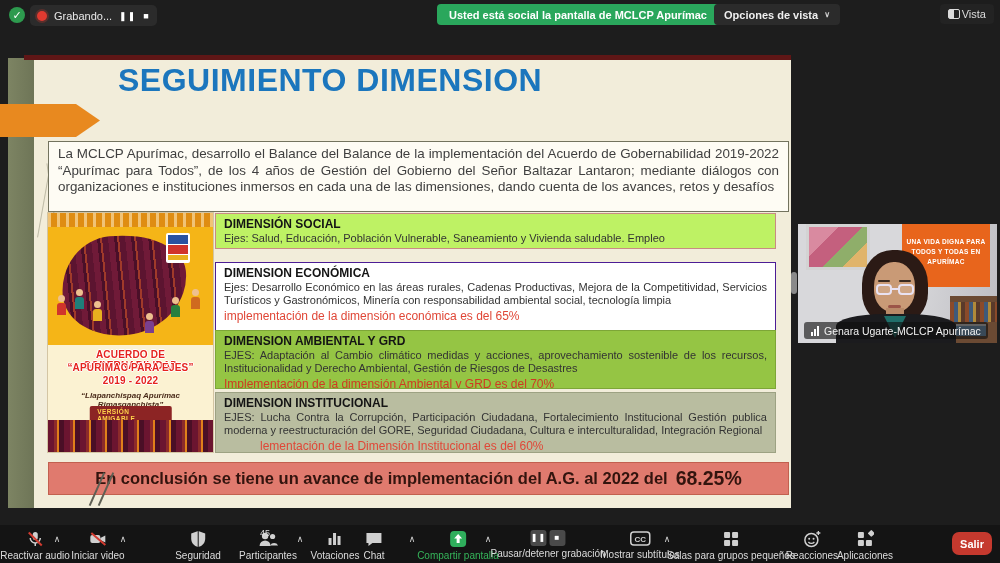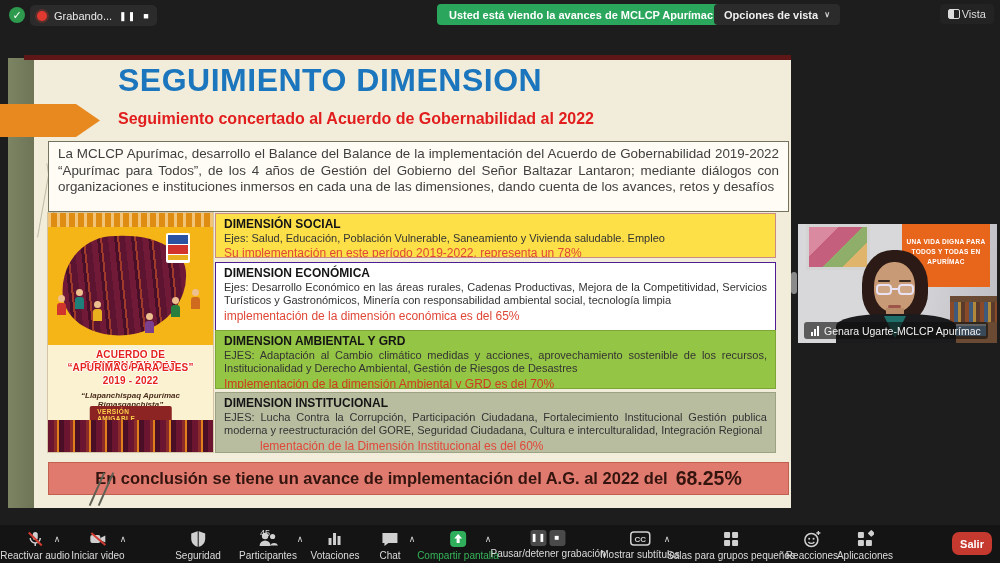--- a/index.html
+++ b/index.html
@@ -41,21 +41,21 @@
   .p-t{position:absolute;left:0;width:100%;margin:0;text-align:center;font-weight:bold;color:#e5231e;font-size:10px;letter-spacing:.2px;text-shadow:-1px 0 #fff,1px 0 #fff,0 -1px #fff,0 1px #fff;}
   .p-quote{position:absolute;left:0;top:178px;width:100%;text-align:center;font-size:8px;font-weight:bold;font-style:italic;color:#4a2b1a;}
   .p-badge{position:absolute;left:50%;top:193px;transform:translateX(-50%);background:#8c2424;color:#ffd24a;font-size:6.5px;font-weight:bold;padding:2px 8px;border-radius:2px;letter-spacing:.4px;}
   .p-band-bot{position:absolute;left:0;top:207px;width:100%;height:32px;background:repeating-linear-gradient(90deg,#6b1530 0 6px,#8c2b2b 6px 9px,#e0801a 9px 11px,#4a0f26 11px 16px);}
 
   
   .dim{position:absolute;left:207px;width:561px;padding:3px 8px;overflow:hidden;}
   .dim .t{font-size:12px;font-weight:bold;color:#141414;margin:0 0 1px 0;}
   .dim .e{font-size:11px;line-height:1.22;color:#333;text-align:justify;}
   .dim .i{font-size:12px;color:#e04737;margin-top:1px;}
-  .dim0{top:155px;height:45px;background:#fde047;border:1px solid #c98b84;}
+  .dim0{top:155px;height:36px;background:#bef264;border:1px solid #c98b84;}
   .dim1{top:204px;height:80px;background:#ffffff;border:1px solid #4c1d95;}
   .dim2{top:272px;height:59px;background:#95c544;border:1px solid #7da637;}
   .dim2 .i{color:#cf3a23;}
   .dim3{top:334px;height:61px;background:#b9bda0;border:1px solid #9da283;}
   .dim3 .i{margin-left:36px;}
 
   .conclusion{position:absolute;left:40px;top:404px;width:741px;height:33px;background:#e07a6e;display:flex;align-items:center;justify-content:center;gap:8px;color:#33140e;font-weight:bold;font-size:16.5px;border:1px solid #c2604f;}
   .conclusion .big{font-size:19.5px;}
   .deco a,.deco b{position:absolute;background:#5f5f54;width:1.5px;height:36px;}
   .deco a{left:88px;top:413px;transform:rotate(24deg);}
@@ -105,39 +105,38 @@
 <div class="stage">
 
   <div class="topbar">
     <div class="shield-ok">✓</div>
     <div class="rec-pill">
       <span class="rec-dot"></span>
       <span>Grabando...</span>
       <span class="rec-btn">❚❚</span>
       <span class="rec-btn">■</span>
     </div>
-    <div class="banner">Usted está viendo la avances de MCLCP Apurímac</div>
+    <div class="banner">Usted está social la pantalla de MCLCP Apurímac</div>
     <div class="viewopts">
       <span>Opciones de vista</span>
       <span class="caret-dn">∨</span>
     </div>
     <div class="vista">
       <span class="vista-ic"></span>
       <span>Vista</span>
     </div>
   </div>
 
   <div class="slide">
     <div class="sage"></div>
     <div class="maroon-top"></div>
     <div class="stem1"></div>
     <div class="stem2"></div>
     <h1 class="s-title">SEGUIMIENTO DIMENSION</h1>
     <div class="arrow"></div>
-    <h2 class="s-sub">Seguimiento  concertado al Acuerdo de Gobernabilidad al 2022</h2>
     <div class="intro">La MCLCP Apurímac, desarrollo el Balance del Balance de la implementación del Acuerdo de Gobernabilidad 2019-2022 “Apurímac para Todos”, de los 4 años de Gestión del Gobierno del Señor Baltazar Lantaron; mediante diálogos con organizaciones e instituciones inmersos en cada una de las dimensiones, dando cuenta de los avances, retos y desafíos</div>
 
     <div class="poster">
       <div class="p-band-top"></div>
       <div class="p-map"></div>
       <div class="p-logo">
         <i style="background:#2a52a0;"></i>
           <i style="background:#d0342c;"></i>
           <i style="background:#e8b01f;height:5px;"></i>
       </div>
@@ -280,21 +279,21 @@
 
     <div class="tool" style="left:335px;">
       <svg width="18" height="18" viewBox="0 0 18 18">
         <rect x="3" y="8" width="3" height="7" fill="#d0d0d0"></rect>
         <rect x="7.5" y="3" width="3" height="12" fill="#d0d0d0"></rect>
         <rect x="12" y="6" width="3" height="9" fill="#d0d0d0"></rect>
       </svg>
       <span class="lbl">Votaciones</span>
     </div>
 
-    <div class="tool" style="left:390px;">
+    <div class="tool" style="left:374px;">
       <svg width="19" height="18" viewBox="0 0 19 18">
         <path d="M2 3 h15 v10 h-9 l-4 3 v-3 h-2 Z" fill="#d0d0d0"></path>
       </svg>
       <span class="lbl">Chat</span>
     </div>
     <span class="tcaret" style="left:412px;">∧</span>
 
     <div class="tool green" style="left:458px;">
       <svg width="18" height="18" viewBox="0 0 18 18">
         <rect x="1" y="1" width="16" height="16" rx="4" fill="#2fae5c"></rect>

